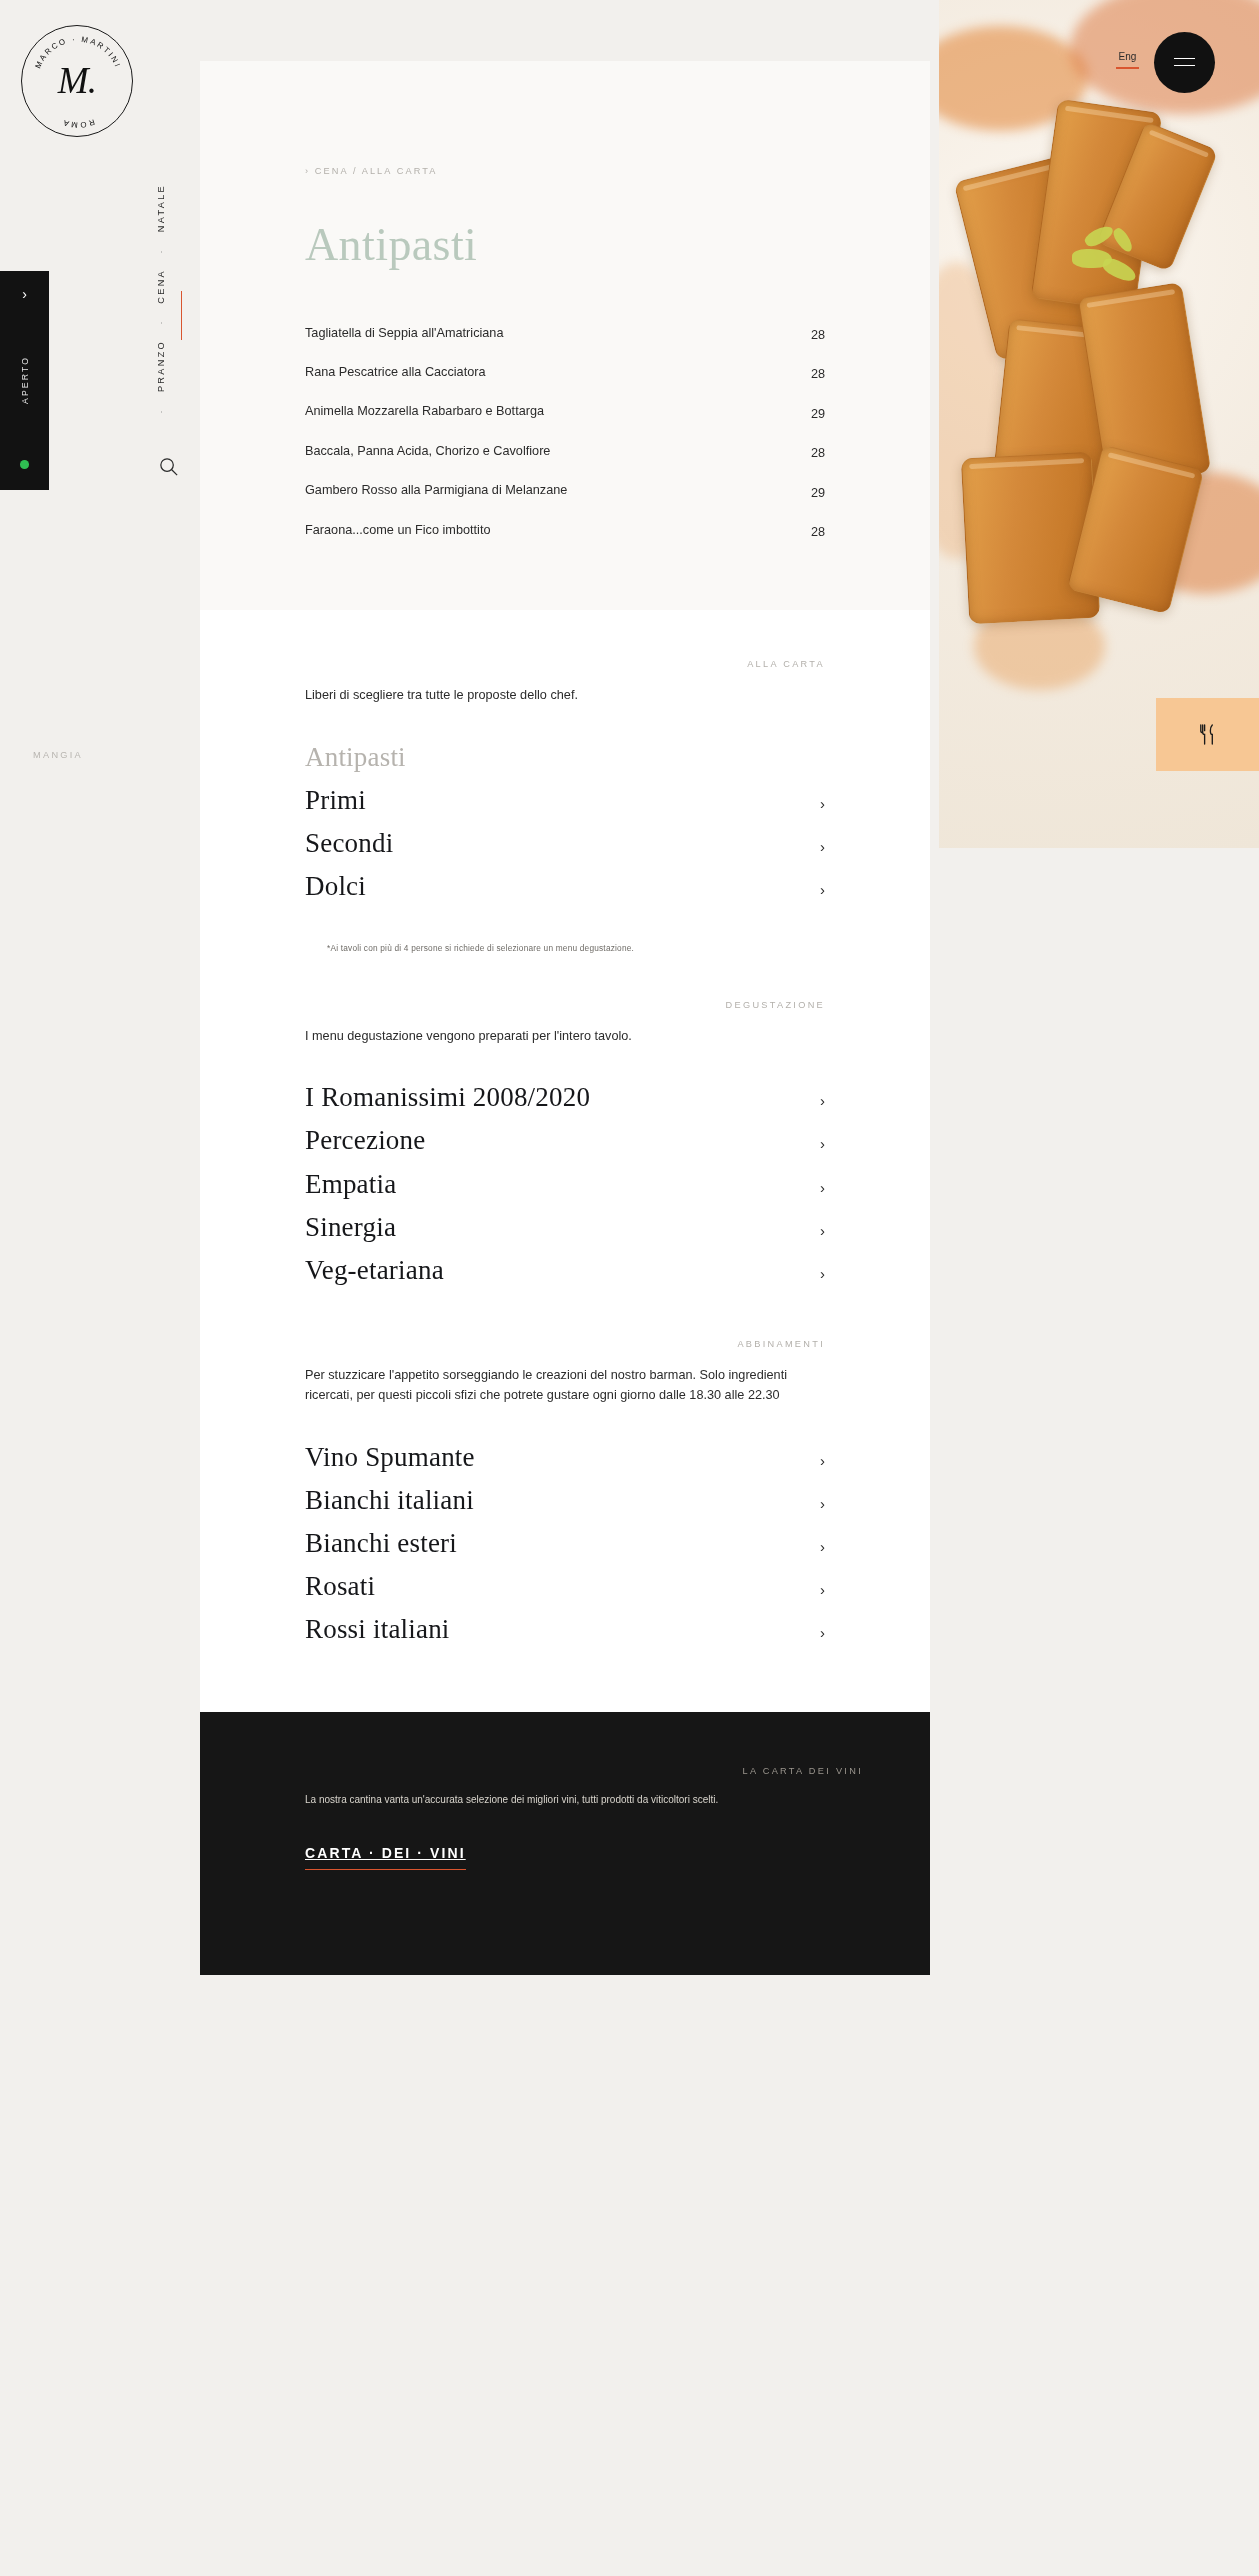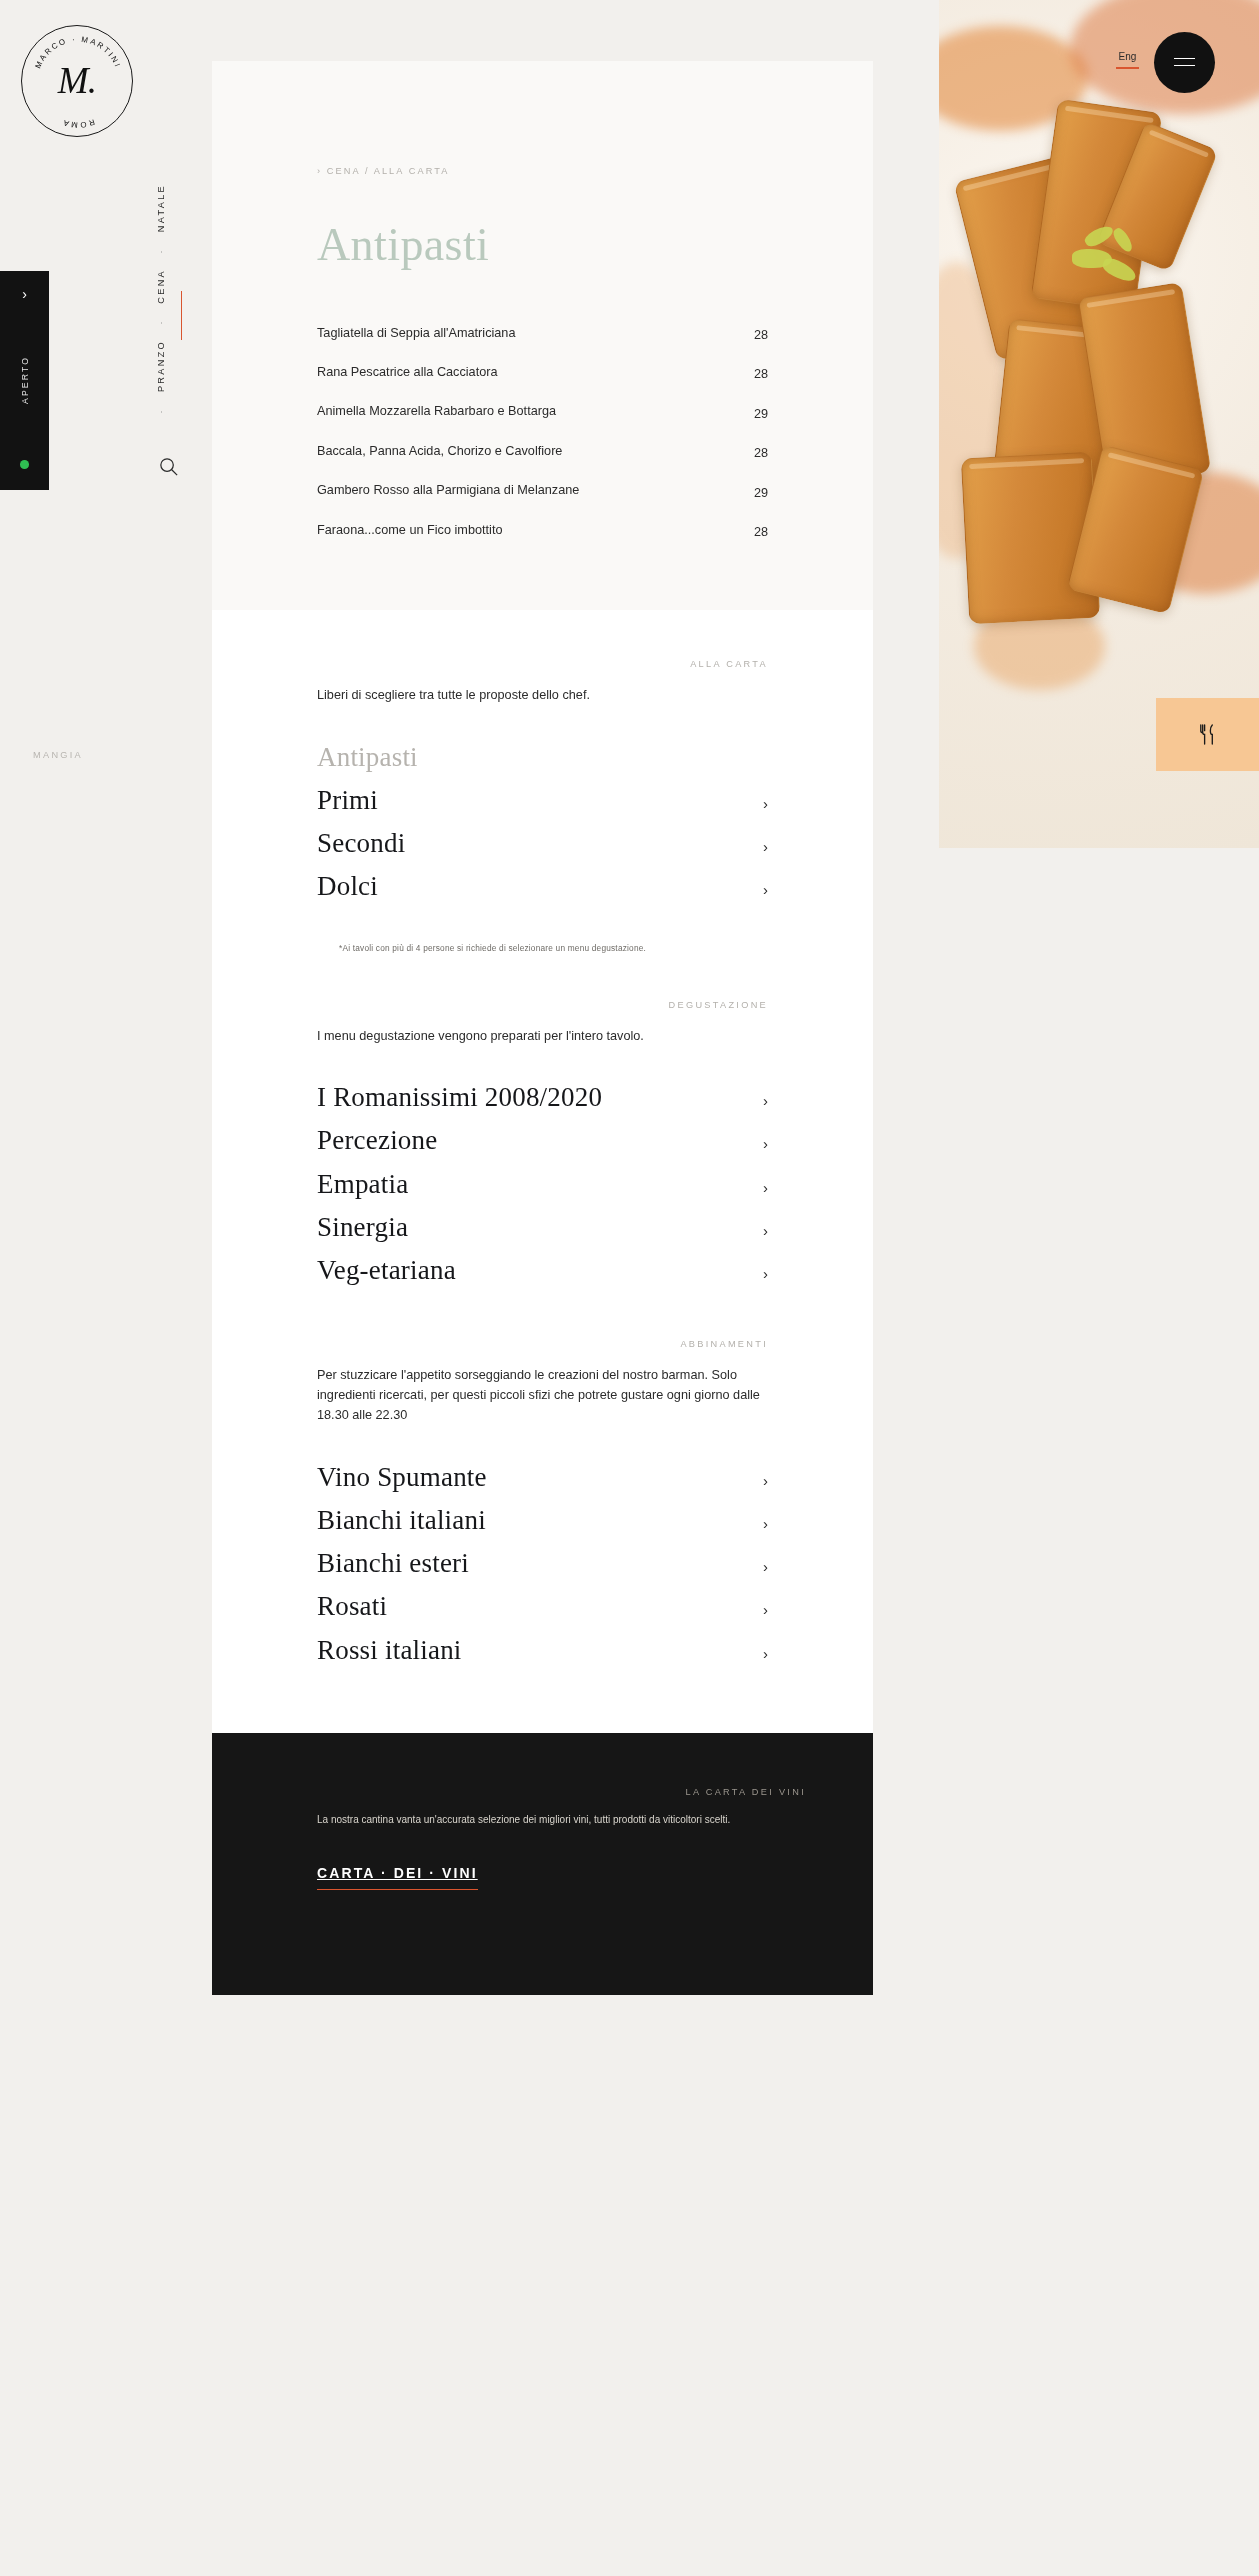--- a/index.html
+++ b/index.html
@@ -102,21 +102,21 @@
   .lang .underline { width: 23px; height: 1.7px; background: #d9552f; margin: 5.2px auto 0; }
   .burger {
     position: absolute; left: 1154px; top: 31.5px; width: 61px; height: 61px;
     border-radius: 50%; background: #111;
     display: flex; flex-direction: column; align-items: center; justify-content: center; gap: 5.2px;
   }
   .burger span { display: block; width: 21px; height: 1.7px; background: #fff; }
 
   
   .main {
-    position: absolute; left: 212px; top: 61px; width: 661px; background: #fbfaf8;
+    position: absolute; left: 200px; top: 61px; width: 730px; background: #fbfaf8;
   }
   .panel-a { background: #faf9f7; padding: 105px 105px 61px 105px; }
   .breadcrumb {
     font-size: 9.2px; letter-spacing: 2.1px; color: #b3b0ab; text-transform: uppercase;
     margin-bottom: 42px;
   }
   h1.sect-title {
     font-family: "Liberation Serif", serif; font-weight: 400;
     font-size: 46px; color: #b9c9bd; letter-spacing: 0.4px; margin-bottom: 42px;
   }

